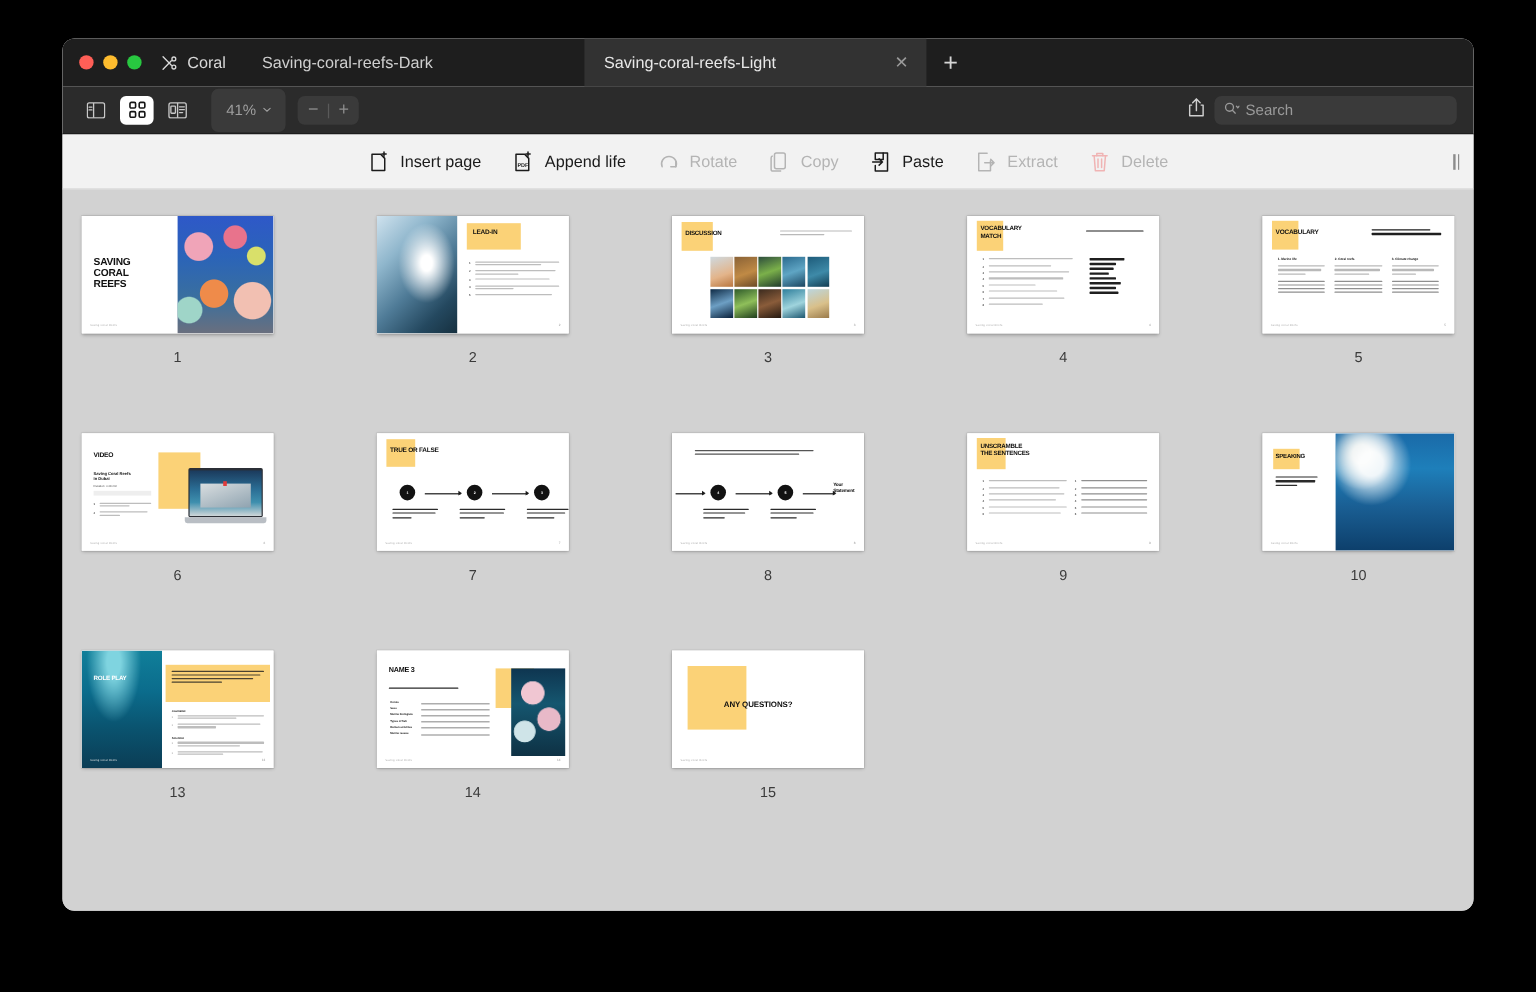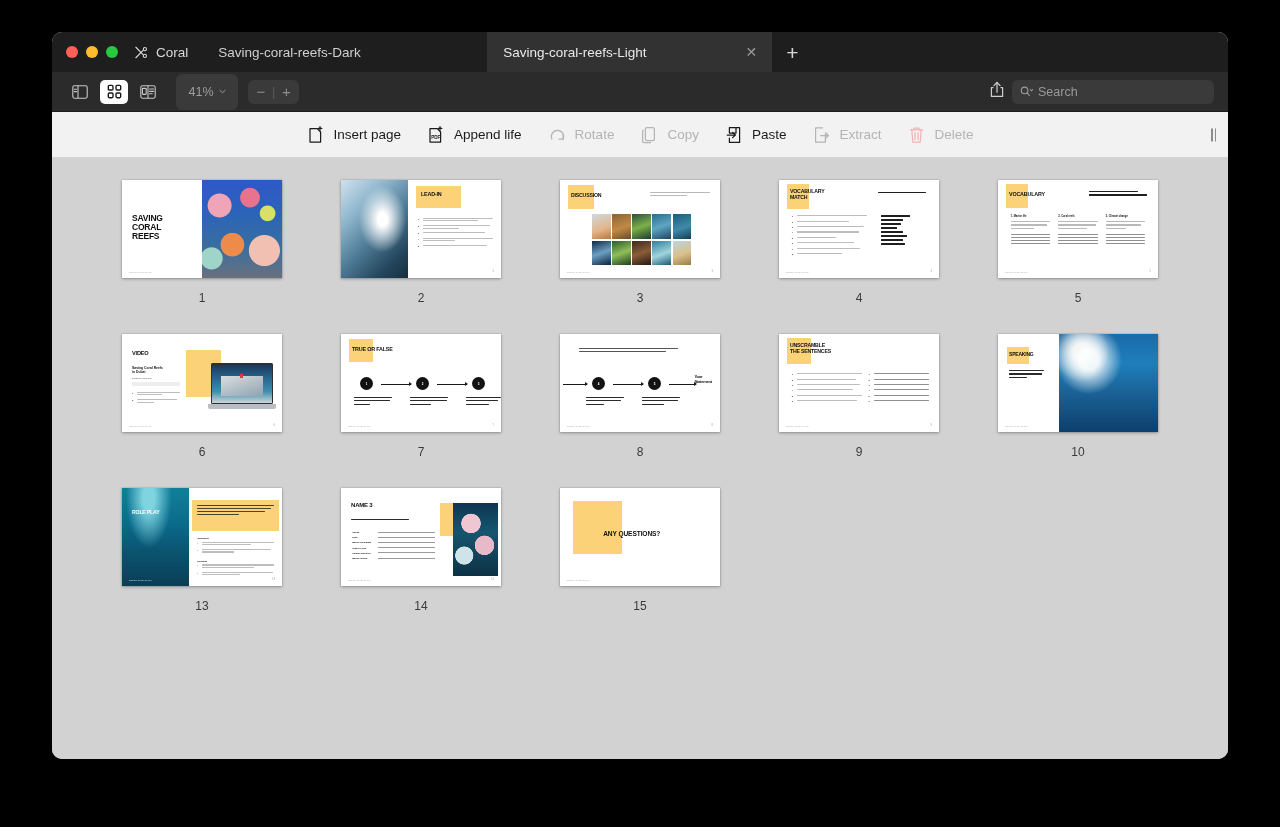--- a/index.html
+++ b/index.html
@@ -124,20 +124,21 @@
   
   .canvas {
     height: 601px; background: #d2d2d2; overflow: hidden;
     padding: 22px 0 0 0; position: relative;
   }
   .grid {
     display: grid;
     grid-template-columns: repeat(5, 219px);
     justify-content: center;
     row-gap: 0;
+    gap: 27px;
   }
   .cell { display: flex; flex-direction: column; align-items: center; }
   .thumb-wrap {
     width: 160px; height: 98px; position: relative;
     background: #ffffff;
     box-shadow: 0 1px 3px rgba(0,0,0,0.30), 0 0 0 0.5px rgba(0,0,0,0.10);
     overflow: hidden;
   }
   .pg-num { font-size: 12px; color: #3b3b3b; margin-top: 13px; margin-bottom: 29px; }
 

